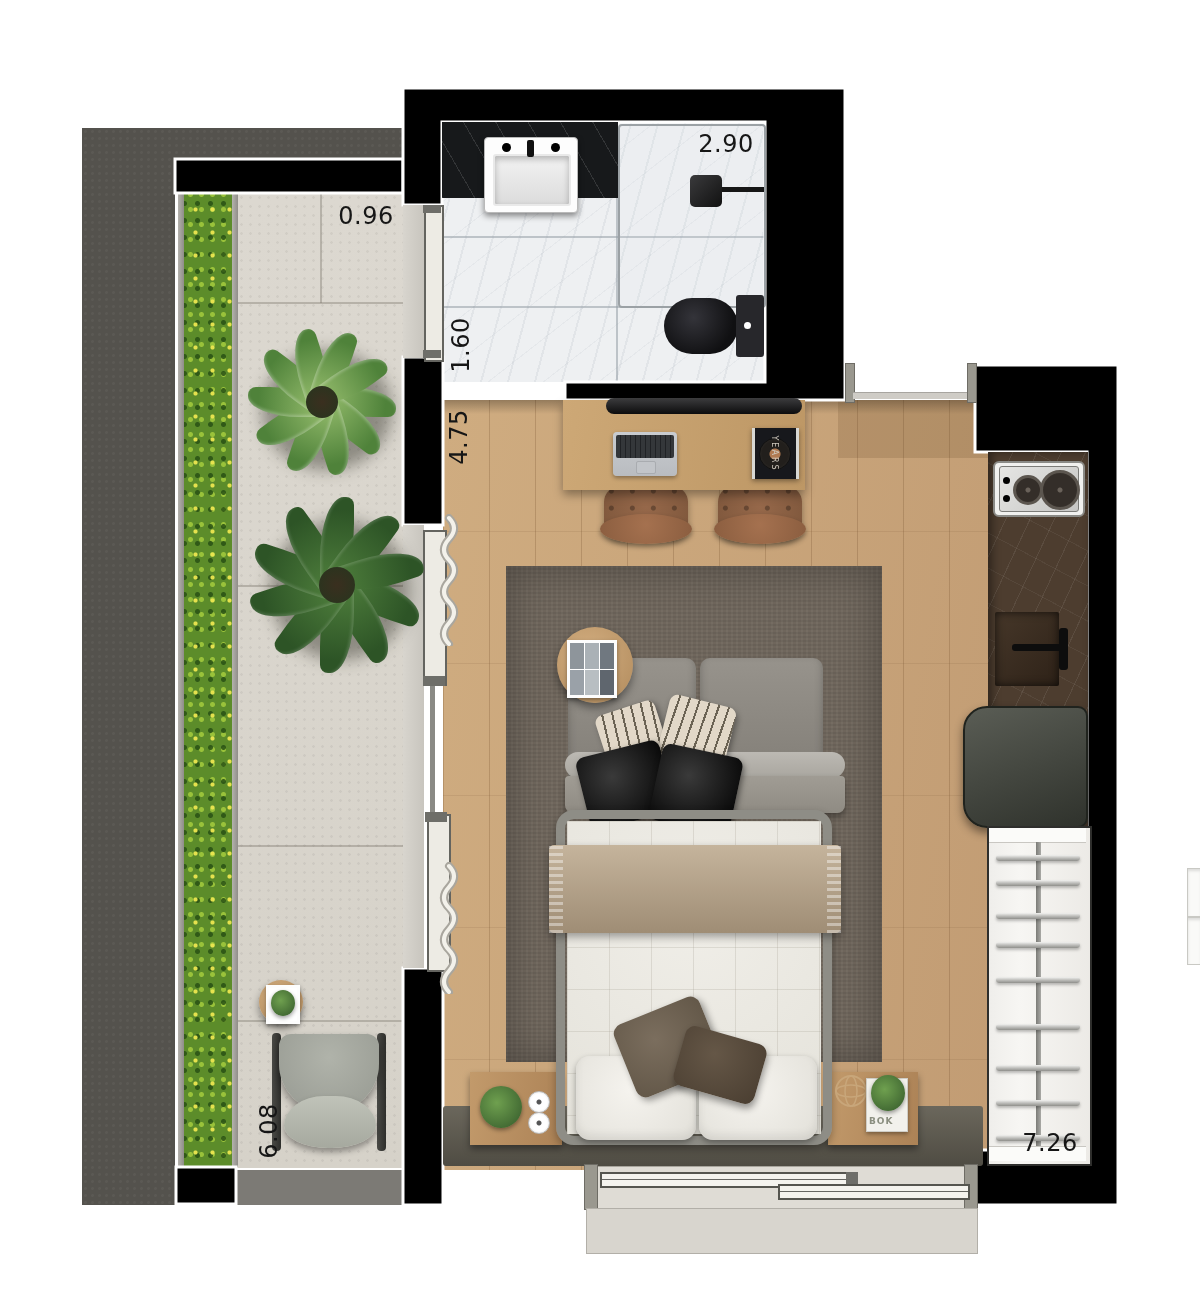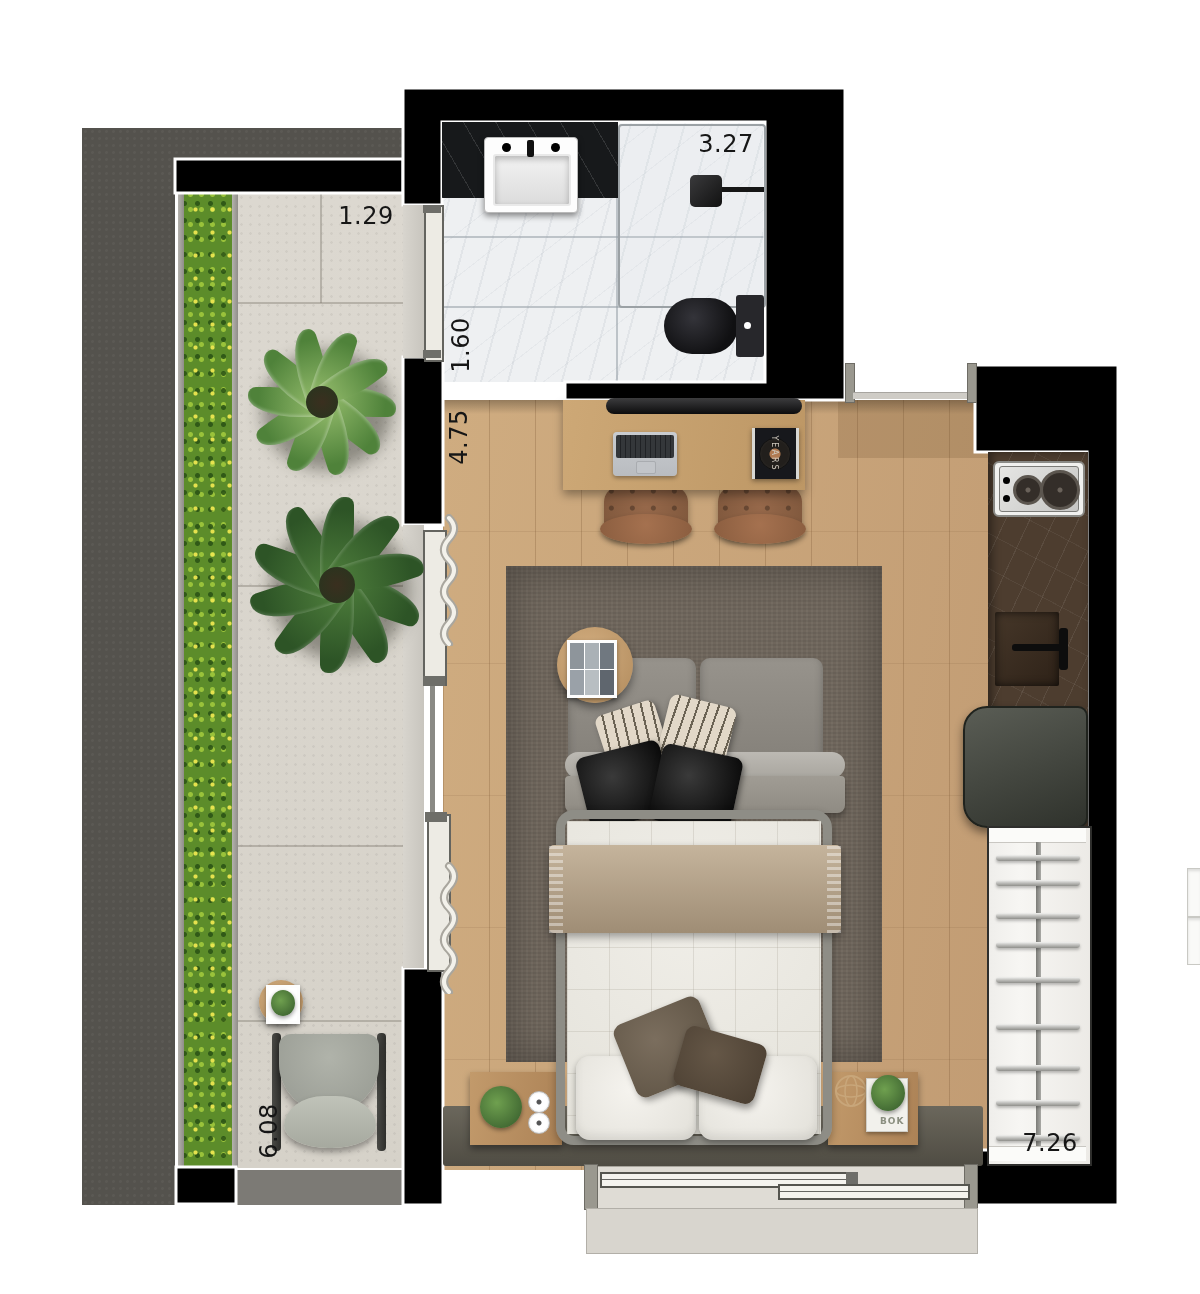--- a/index.html
+++ b/index.html
@@ -242,21 +242,21 @@
   <div class="abs greenblob" style="left:480px;top:1086px;width:42px;height:42px;"></div>
   <div class="abs candle" style="left:528px;top:1091px;width:20px;height:20px;"></div>
   <div class="abs candle" style="left:528px;top:1112px;width:20px;height:20px;"></div>
   <svg class="abs" style="left:834px;top:1074px;" width="34" height="34" viewBox="0 0 34 34">
     <circle cx="17" cy="17" r="15" fill="none" stroke="#c8a67a" stroke-width="2"></circle>
     <ellipse cx="17" cy="17" rx="15" ry="6" fill="none" stroke="#c8a67a" stroke-width="1.5"></ellipse>
     <ellipse cx="17" cy="17" rx="6" ry="15" fill="none" stroke="#c8a67a" stroke-width="1.5"></ellipse>
   </svg>
   <div class="abs" style="left:866px;top:1078px;width:40px;height:52px;background:#f2f1ec;border:1px solid #cfcdc6;box-shadow:0 2px 4px rgba(0,0,0,.35);">
     <div class="abs greenblob" style="left:4px;top:-4px;width:34px;height:36px;"></div>
-    <div class="abs booktext" style="left:13px;top:37px;">BOK</div>
+    <div class="abs booktext" style="left:2px;top:37px;">BOK</div>
   </div>
 
   <div class="abs kcounter" style="left:988px;top:452px;width:100px;height:538px;"></div>
   <div class="abs cooktop" style="left:993px;top:461px;width:88px;height:52px;">
     <div class="abs cooksteel" style="left:4px;top:3px;width:78px;height:44px;"></div>
     <div class="abs burner" style="left:18px;top:12px;width:24px;height:24px;"></div>
     <div class="abs burner" style="left:45px;top:7px;width:34px;height:34px;"></div>
     <div class="abs btn-dot" style="left:8px;top:14px;width:7px;height:7px;"></div>
     <div class="abs btn-dot" style="left:8px;top:32px;width:7px;height:7px;"></div>
   </div>
@@ -320,20 +320,20 @@
     <div class="abs greenblob" style="left:2px;top:2px;width:24px;height:26px;"></div>
   </div>
   <div class="abs lrail" style="left:272px;top:1033px;width:9px;height:118px;"></div>
   <div class="abs lrail" style="left:377px;top:1033px;width:9px;height:118px;"></div>
   <div class="abs lfabric" style="left:279px;top:1034px;width:100px;height:78px;"></div>
   <div class="abs lseat" style="left:284px;top:1096px;width:92px;height:52px;"></div>
 
   <div class="abs panelout" style="left:1187px;top:868px;width:13px;height:47px;"></div>
   <div class="abs panelout" style="left:1187px;top:917px;width:13px;height:46px;"></div>
 
-  <div class="abs dim" style="left:331px;top:202px;width:70px;height:28px;">1.29</div>
-  <div class="abs dim" style="left:691px;top:130px;width:70px;height:28px;">3.27</div>
+  <div class="abs dim" style="left:331px;top:202px;width:70px;height:28px;">0.96</div>
+  <div class="abs dim" style="left:691px;top:130px;width:70px;height:28px;">2.90</div>
   <div class="abs dim rot" style="left:426px;top:331px;width:70px;height:28px;">1.60</div>
   <div class="abs dim rot" style="left:424px;top:423px;width:70px;height:28px;">4.75</div>
   <div class="abs dim rot" style="left:234px;top:1117px;width:70px;height:28px;">6.08</div>
   <div class="abs dim" style="left:1015px;top:1129px;width:70px;height:28px;">7.26</div>
 
 </div>
 
 </body></html>

